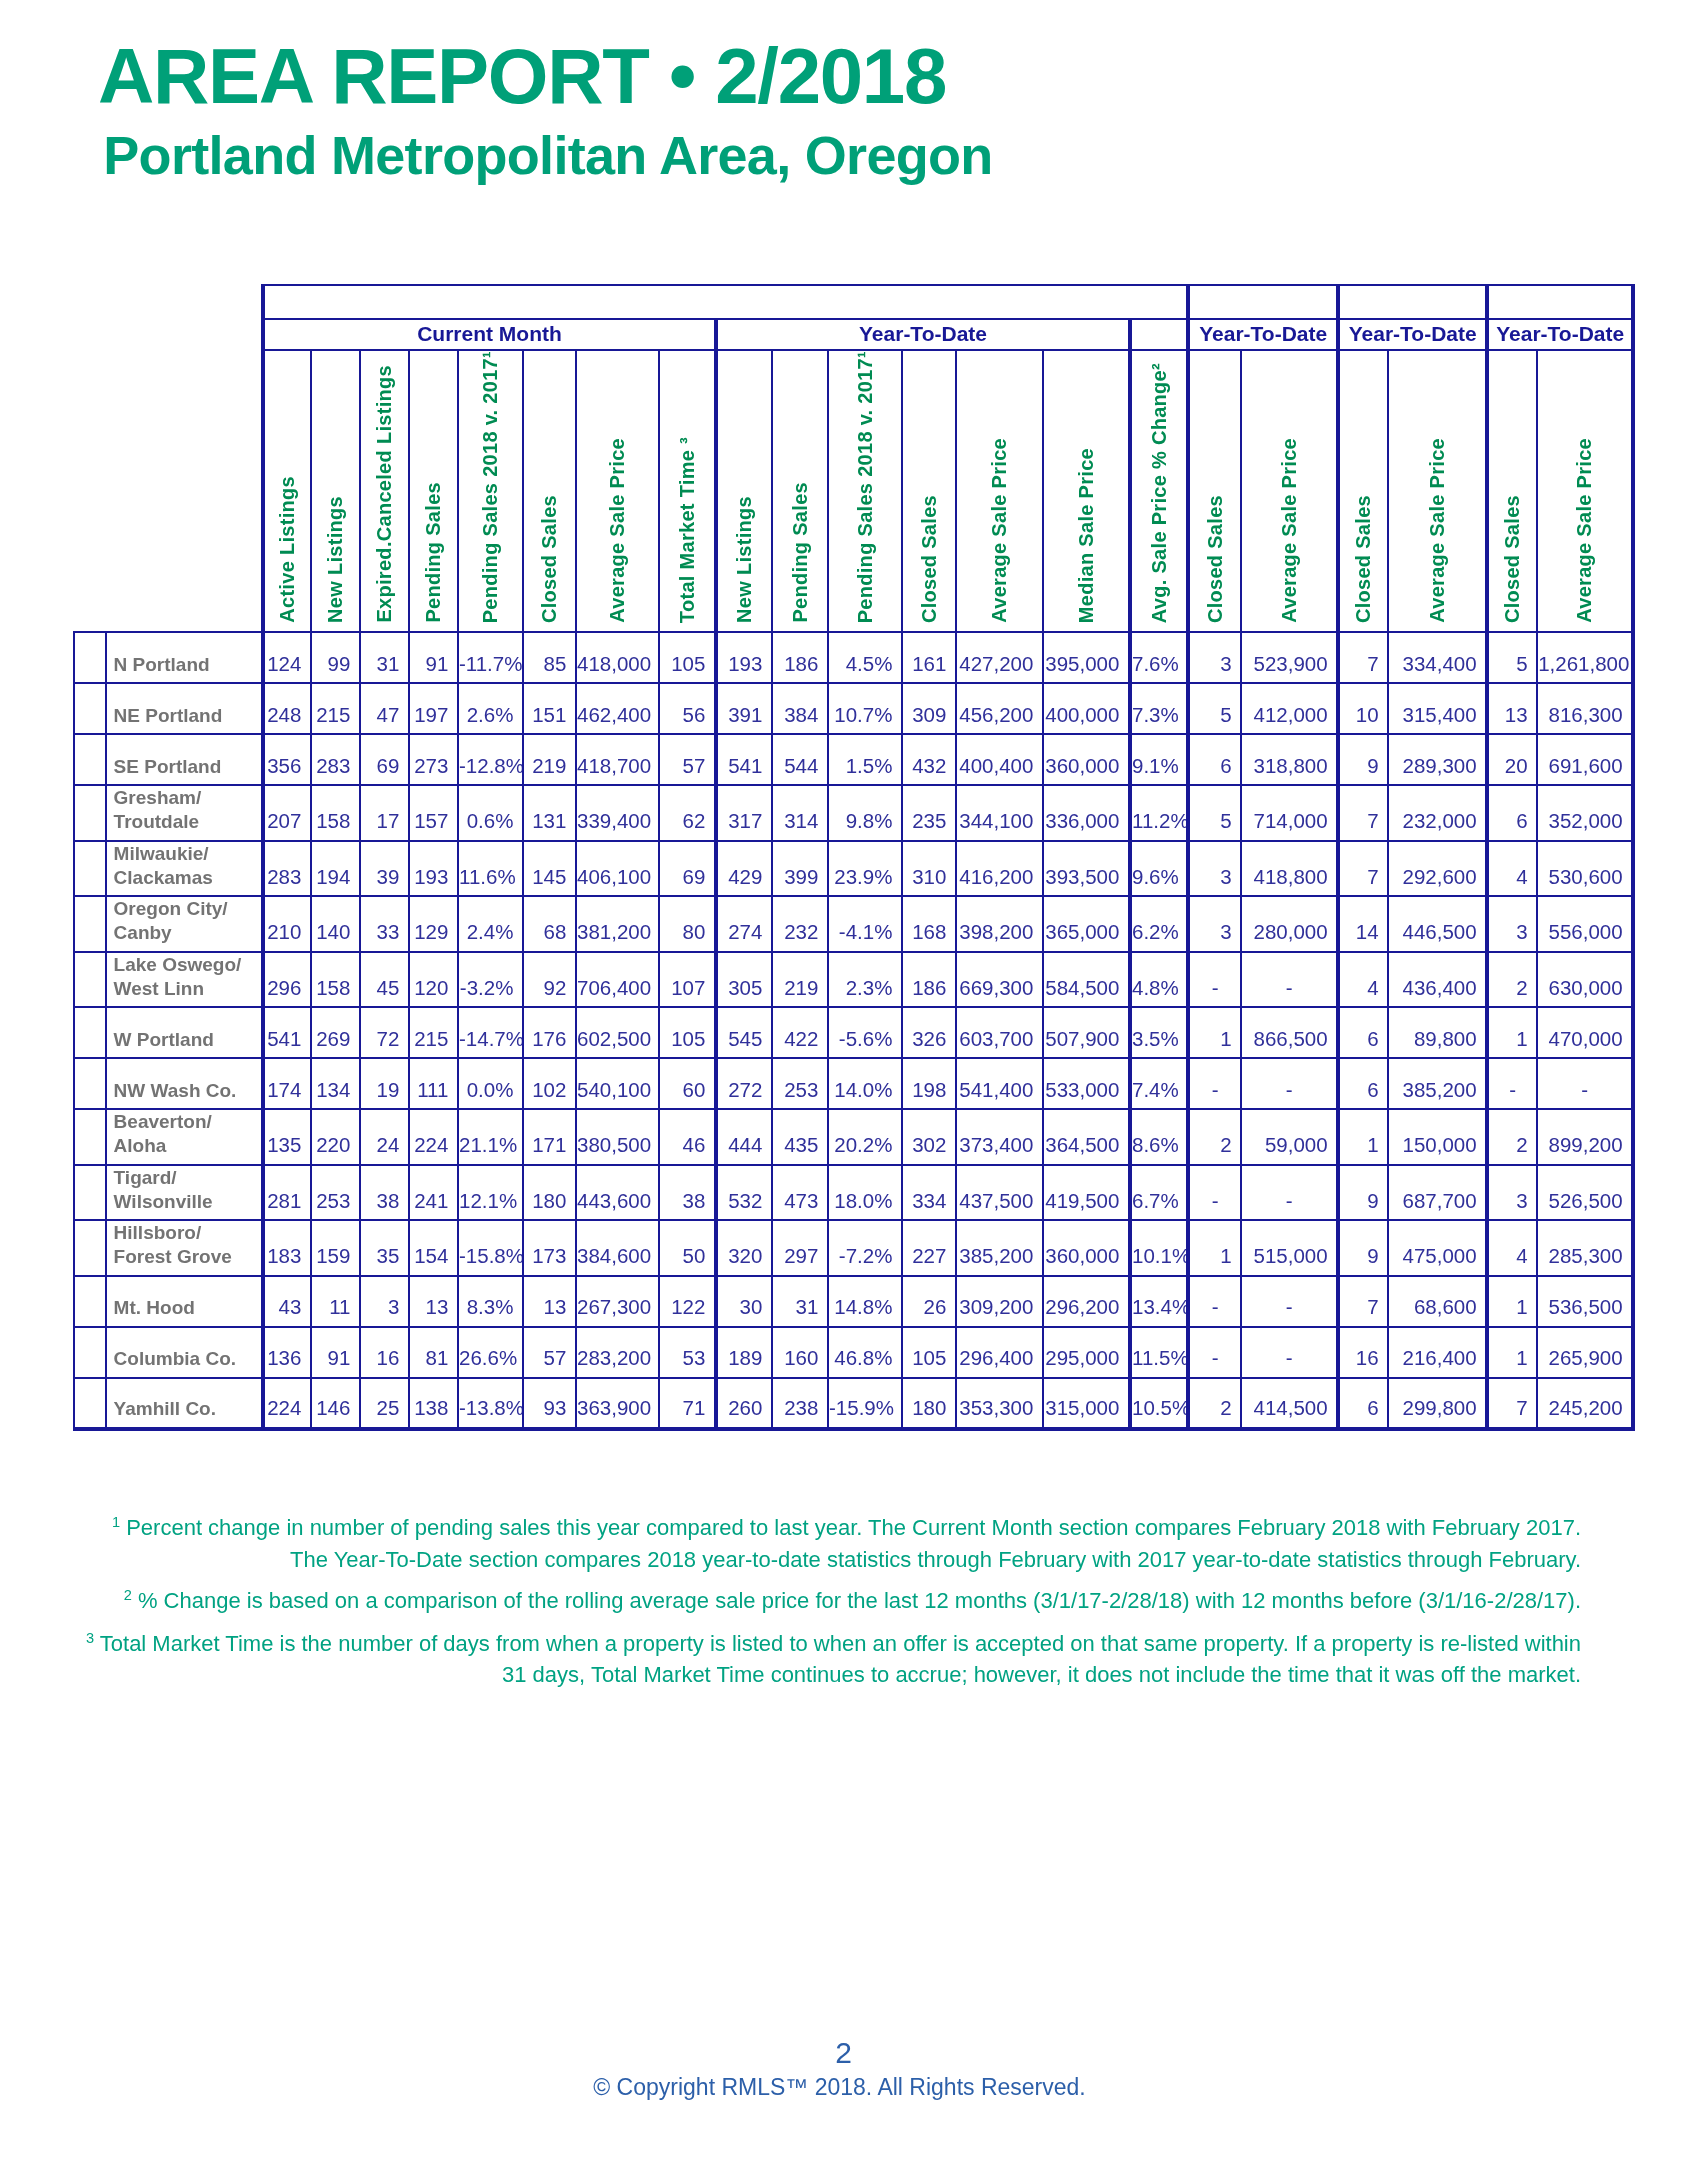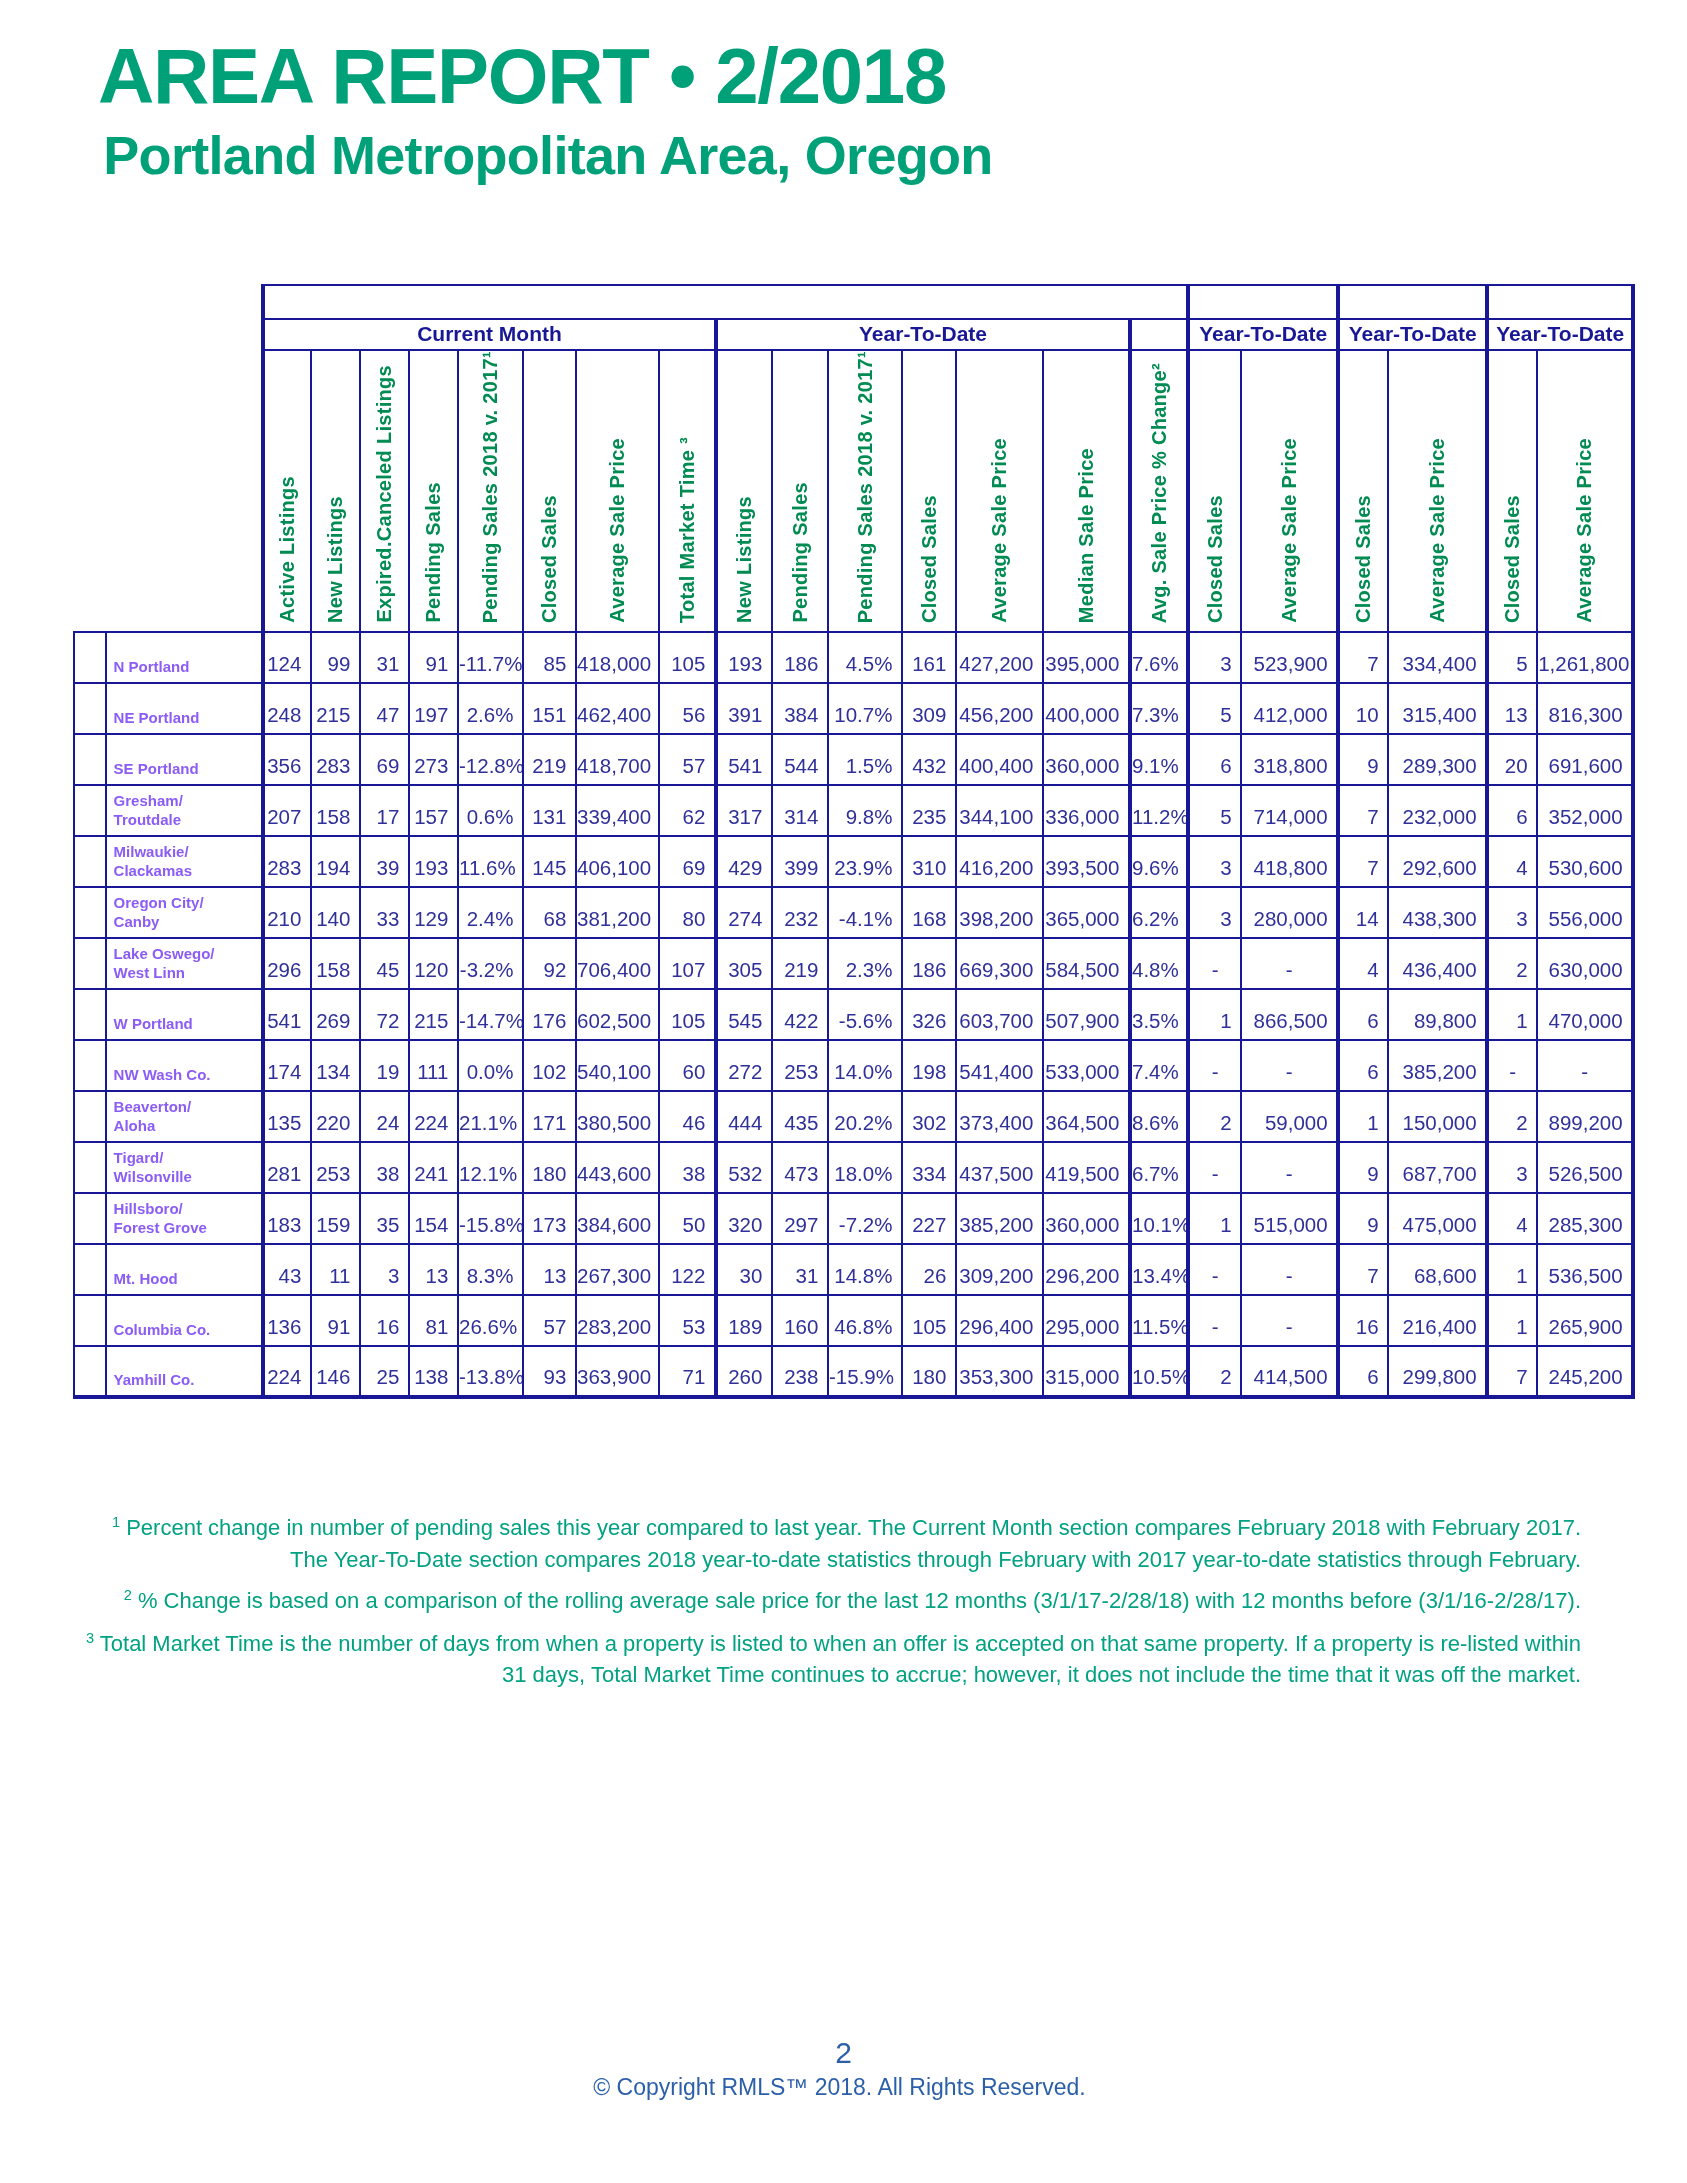--- a/index.html
+++ b/index.html
@@ -52,21 +52,21 @@
   tbody tr { height:51px; }
   tbody tr:last-child td { border-bottom-width:4.6px; }
 
   td.num {
     background:#6F73A9; text-align:center; vertical-align:middle;
     border-left-width:4px; padding:0;
   }
   td.num .vtext { color:#ffffff; font-size:20.5px; letter-spacing:0.7px; }
 
   td.name {
-    font-weight:bold; color:#8b5cf6; font-size:15px;
+    font-weight:bold; color:#737373; font-size:19px;
     vertical-align:bottom; padding:0 2.6px 6px 6.6px;
     white-space:pre-line; line-height:1.25;
   }
 
   td.val {
     font-size:20.5px; color:#30309A; text-align:right; vertical-align:bottom;
     padding:0 8.6px 6.6px 0;
   }
   td.val.dash { text-align:center; padding-right:0; }
 
@@ -308,21 +308,21 @@
           <td class="val thickL">274</td>
           <td class="val ">232</td>
           <td class="val ">-4.1%</td>
           <td class="val ">168</td>
           <td class="val ">398,200</td>
           <td class="val ">365,000</td>
           <td class="val thickL thickR">6.2%</td>
           <td class="val thickL">3</td>
           <td class="val ">280,000</td>
           <td class="val thickL">14</td>
-          <td class="val ">438,300</td>
+          <td class="val ">446,500</td>
           <td class="val thickL">3</td>
           <td class="val thickR">556,000</td>
         </tr>
         <tr>
           <td class="num"><span class="vtext">147</span></td>
           <td class="name">Lake Oswego/
 West Linn</td>
           <td class="val thickL">296</td>
           <td class="val ">158</td>
           <td class="val ">45</td>

